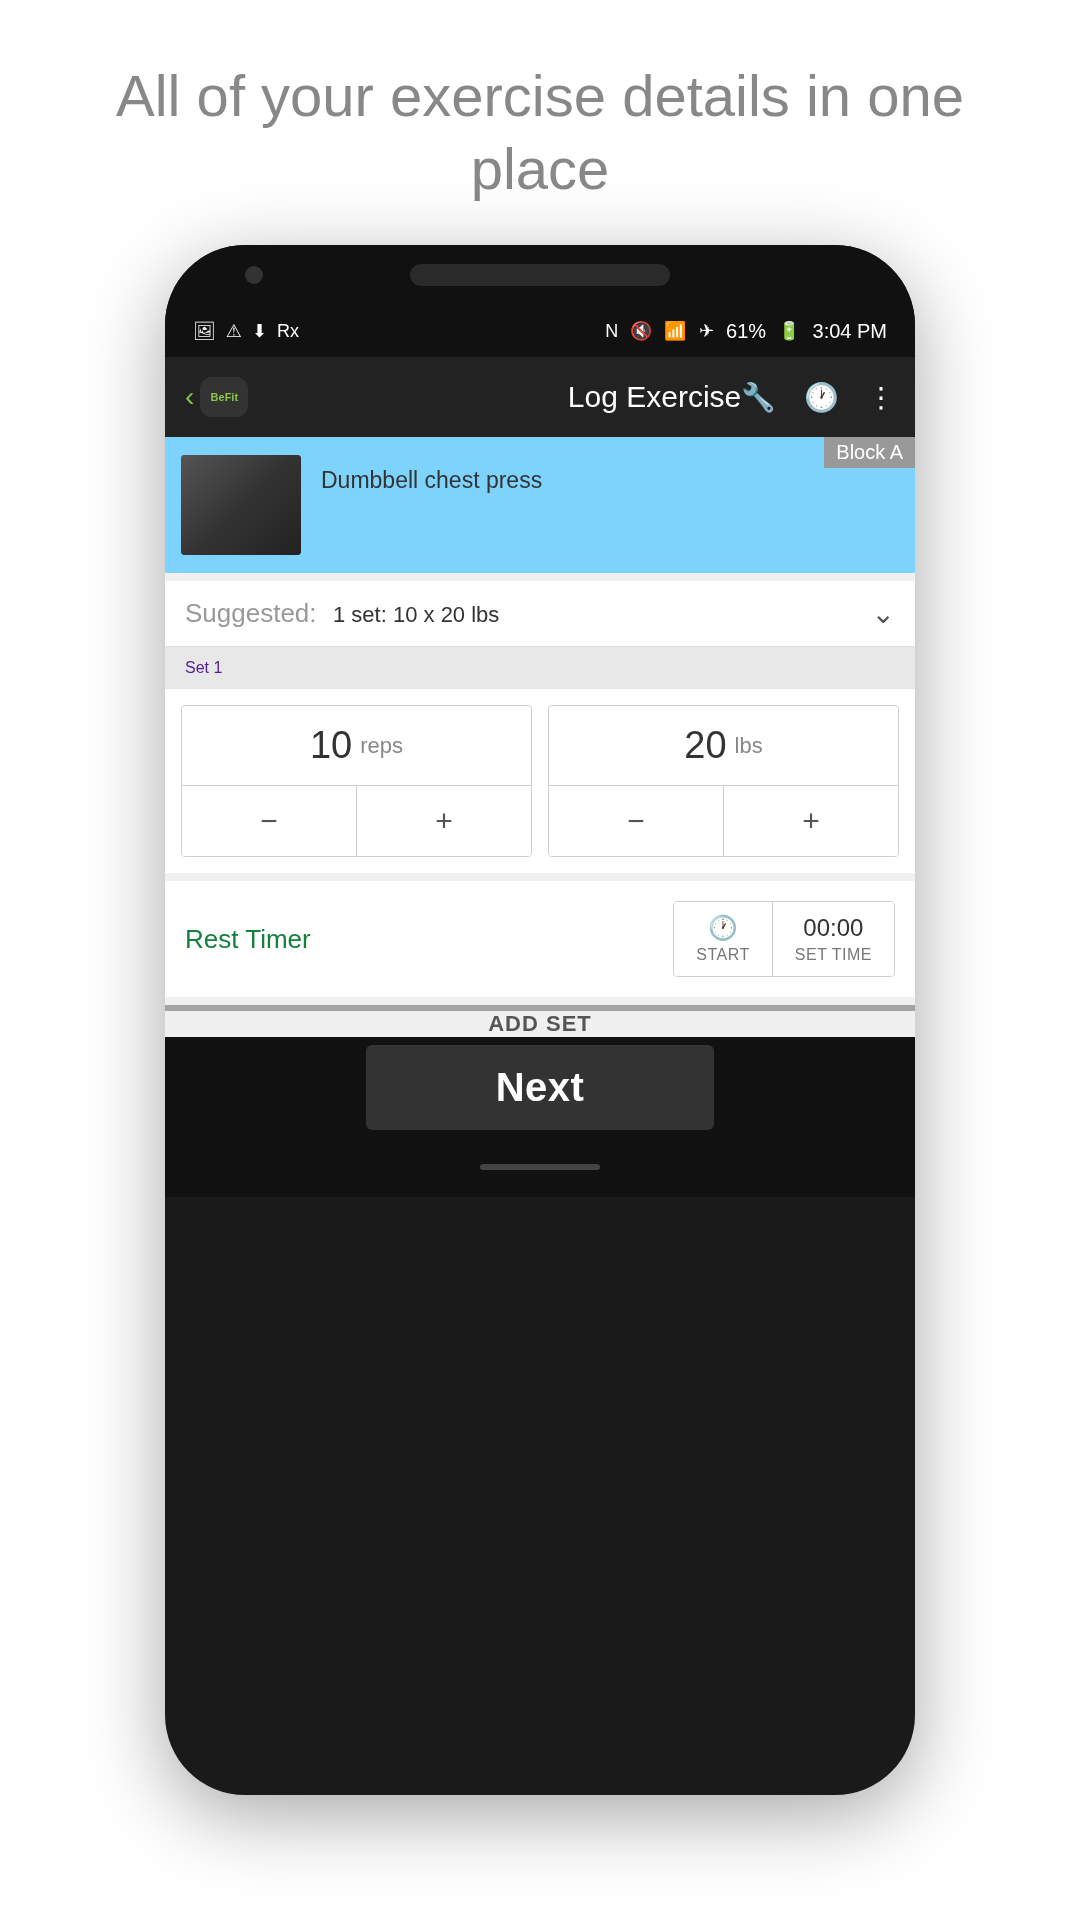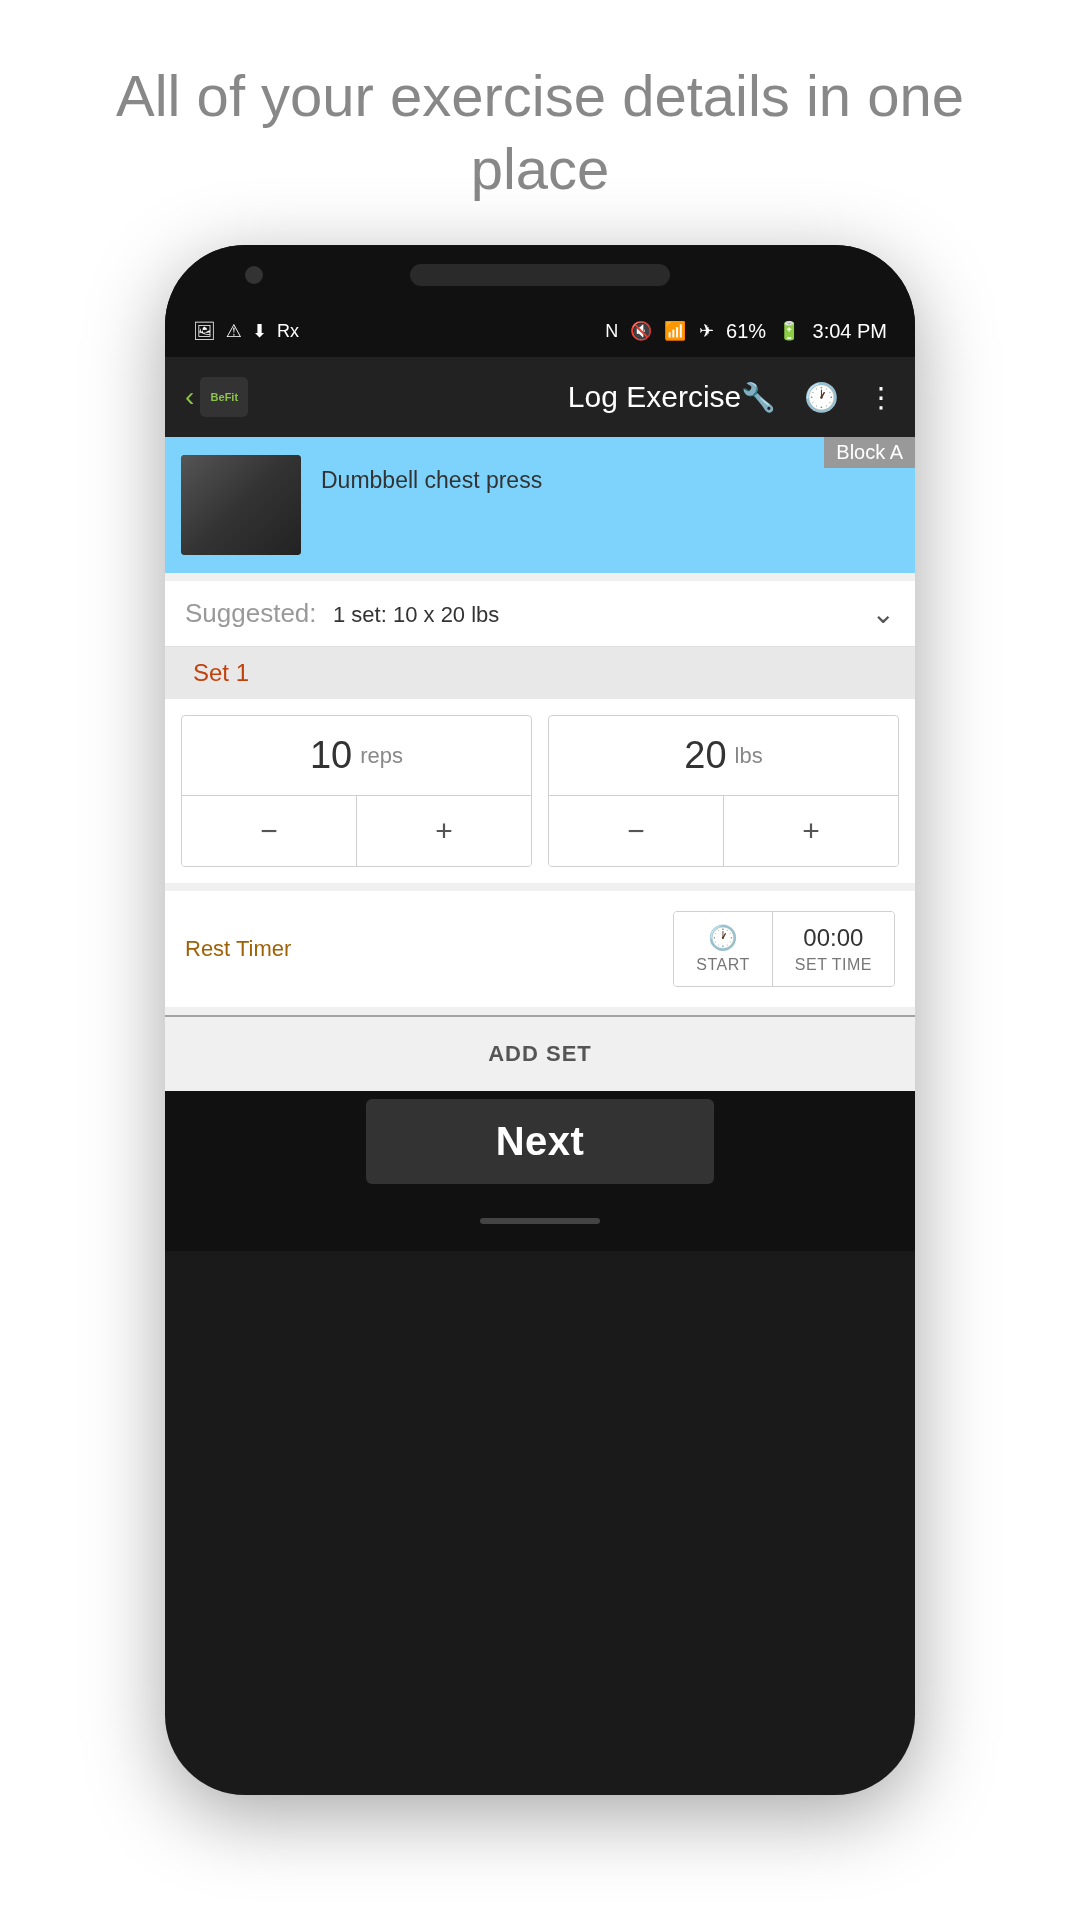--- a/index.html
+++ b/index.html
@@ -104,21 +104,21 @@
     .back-btn {
       display: flex;
       align-items: center;
       gap: 6px;
       margin-right: 8px;
     }
     .logo-box {
       width: 48px;
       height: 40px;
       background: #333;
-      border-radius: 5px;
+      border-radius: 12px;
       display: flex;
       align-items: center;
       justify-content: center;
       font-size: 10px;
       color: #8bc34a;
       font-weight: bold;
     }
     .toolbar-title {
       font-size: 30px;
       font-weight: 400;
@@ -230,23 +230,23 @@
       margin-left: 12px;
     }
     .chevron-down {
       font-size: 28px;
       color: #555;
     }
 
     
     .set-header {
       background: #e8e8e8;
-      padding: 12px 28px;
-      font-size: 24px;
-      color: #c2410c;
+      padding: 12px 20px;
+      font-size: 16px;
+      color: #4c1d95;
     }
 
     
     .sets-area {
       background: #fff;
       padding: 16px;
       display: flex;
       gap: 16px;
     }
 
@@ -293,22 +293,22 @@
 
     
     .rest-timer-row {
       background: #fff;
       display: flex;
       align-items: center;
       padding: 20px 20px;
       margin-top: 8px;
     }
     .rest-timer-label {
-      font-size: 22px;
-      color: #a16207;
+      font-size: 26px;
+      color: #15803d;
       flex: 1;
     }
     .timer-buttons {
       display: flex;
       border: 1.5px solid #d0d0d0;
       border-radius: 4px;
       overflow: hidden;
     }
     .timer-btn {
       display: flex;
@@ -335,28 +335,27 @@
     }
     .timer-value {
       font-size: 24px;
       color: #333;
     }
 
     
     .add-set-btn {
       background: #f0f0f0;
       margin: 8px 0 0 0;
-      padding: 24px;
       text-align: center;
       font-size: 22px;
       font-weight: 700;
       color: #555;
       letter-spacing: 1px;
       cursor: pointer;
-      border-top: 2px solid #a3a3a3;
+      border-top: 6px solid #a3a3a3;
     }
 
     
     .empty-area {
       flex: 1;
       background: #f0f0f0;
     }
 
     
     .bottom-bar {

